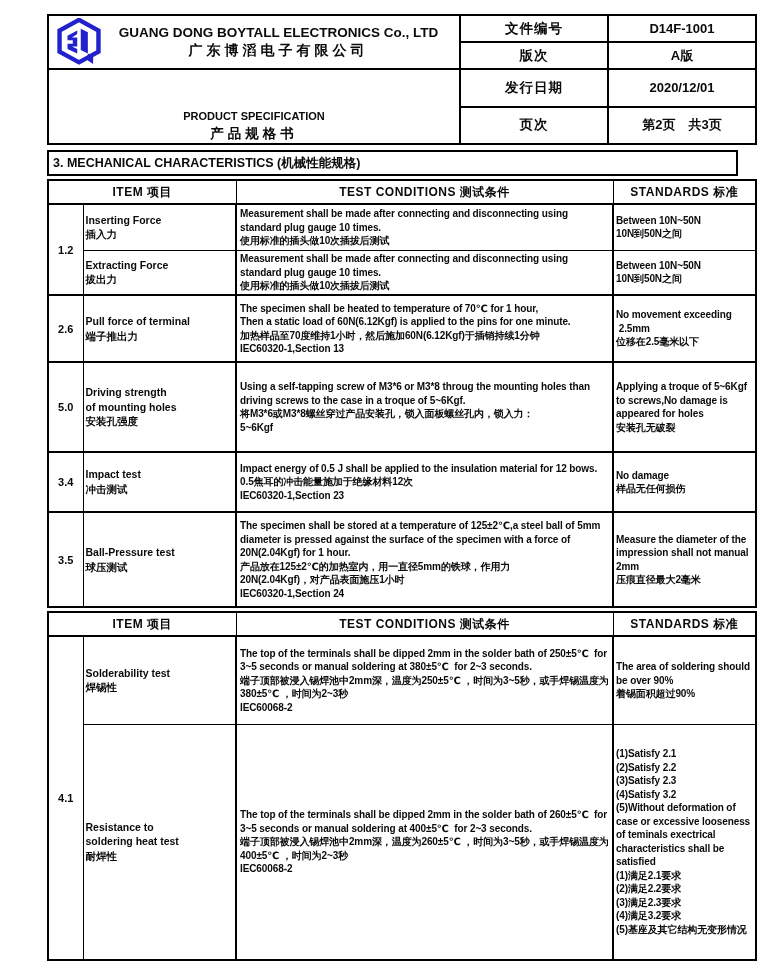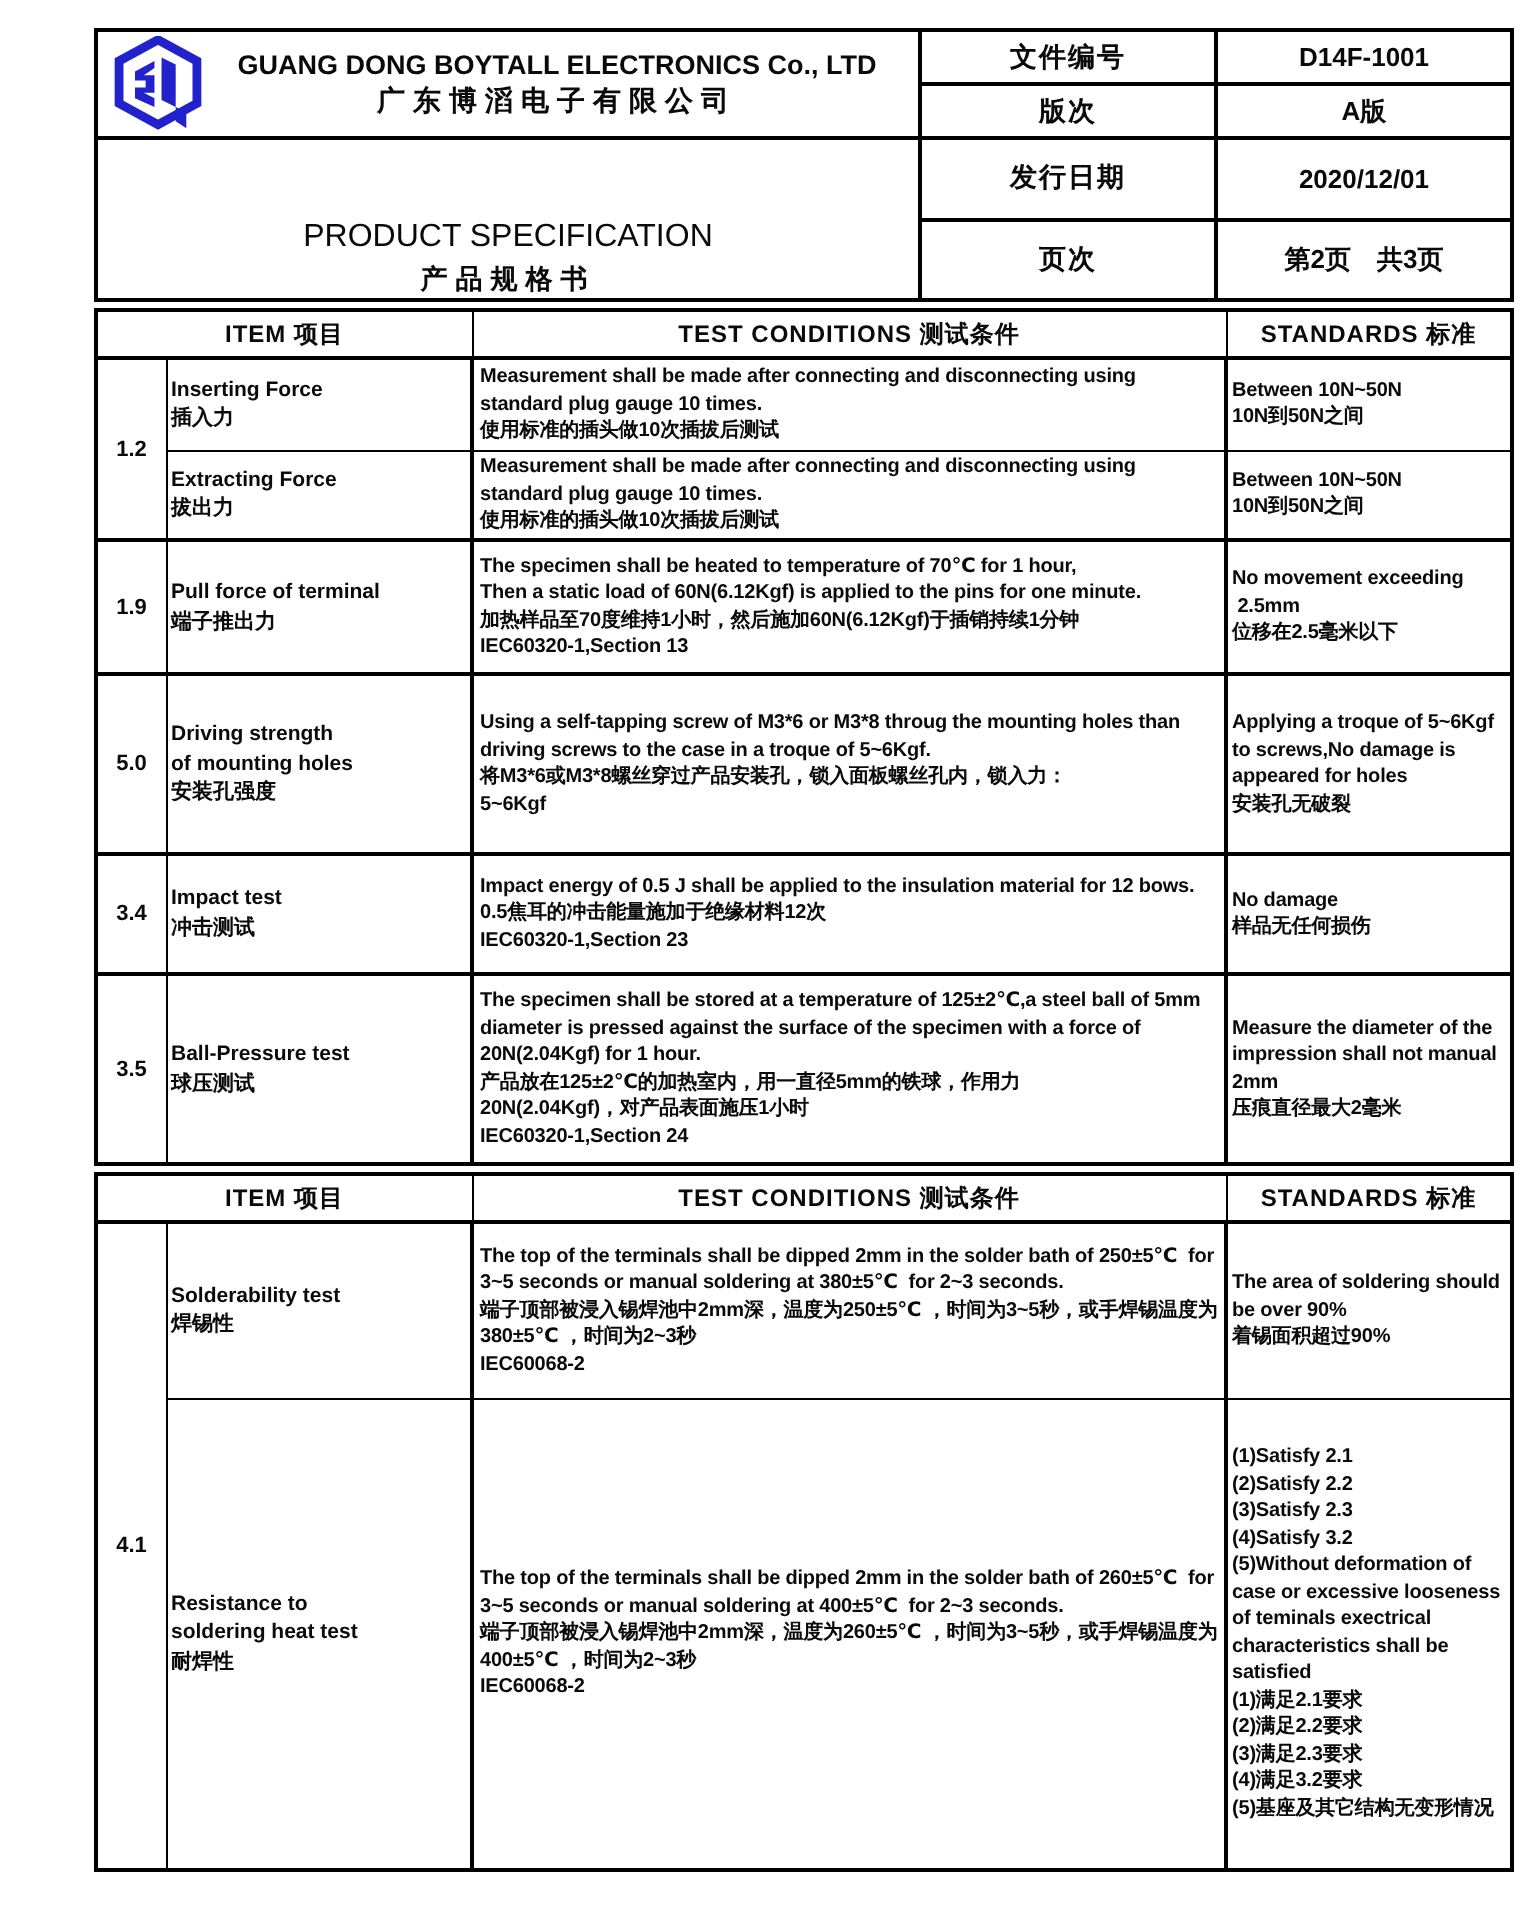--- a/index.html
+++ b/index.html
@@ -20,21 +20,21 @@
   .header-table { width: 708px; }
   .header-table td { border: 2px solid #000; padding: 0; }
   .header-table tr { height: 26px; }
   .company-cell { vertical-align: middle; }
   .company-inner { display: flex; align-items: center; padding: 2px 4px 2px 7px; }
   .logo { width: 46px; height: 48px; flex: 0 0 auto; color: var(--logo-color, #2222cc); }
   .company-text { flex: 1 1 auto; text-align: center; }
   .company-en { font-size: 13.5px; font-weight: 700; letter-spacing: 0px; }
   .company-cn { font-size: 14px; font-weight: 700; letter-spacing: 4px; margin-top: 2px; }
   .title-cell { vertical-align: middle; text-align: center; }
-  .title-en { font-size: 16px; font-weight: 400; margin-top: 40px; }
+  .title-en { font-size: 11px; font-weight: 700; margin-top: 40px; }
   .title-cn { font-size: 13.5px; font-weight: 700; letter-spacing: 4px; margin-top: 3px; }
   .h-label { text-align: center; font-weight: 700; font-size: 13.5px; letter-spacing: 1px; }
   .h-value { text-align: center; font-weight: 700; font-size: 13px; white-space: pre-wrap; }
 
   
   .section-title {
     margin-top: 5px;
     border: 2px solid #000;
     height: 26px;
     line-height: 22px;
@@ -108,20 +108,21 @@
         <td class="h-label">发行日期</td>
         <td class="h-value">2020/12/01</td>
       </tr>
       <tr>
         <td class="h-label">页次</td>
         <td class="h-value">第2页　共3页</td>
       </tr>
     </tbody>
       </table>
 
+    <div class="section-title">3. MECHANICAL CHARACTERISTICS  (机械性能规格)</div>
 
     <table class="spec-table">
       <colgroup>
           <col style="width:35px">
           <col style="width:153px">
           <col style="width:377px">
           <col style="width:143px">
         </colgroup>
       <tbody>
           <tr class="col-header">
@@ -140,21 +141,21 @@
       </tr>
       <tr style="height:45px">
         <td class="c-name">Extracting Force
 拔出力</td>
         <td class="c-cond">Measurement shall be made after connecting and disconnecting using standard plug gauge 10 times.
 使用标准的插头做10次插拔后测试</td>
         <td class="c-std">Between 10N~50N
 10N到50N之间</td>
       </tr>
       <tr style="height:67px" class="group-start">
-        <td class="c-num">1.9</td>
+        <td class="c-num">2.6</td>
         <td class="c-name">Pull force of terminal
 端子推出力</td>
         <td class="c-cond">The specimen shall be heated to temperature of 70℃ for 1 hour,
 Then a static load of 60N(6.12Kgf) is applied to the pins for one minute.
 加热样品至70度维持1小时，然后施加60N(6.12Kgf)于插销持续1分钟
 IEC60320-1,Section 13</td>
         <td class="c-std">No movement exceeding
  2.5mm
 位移在2.5毫米以下</td>
       </tr>

